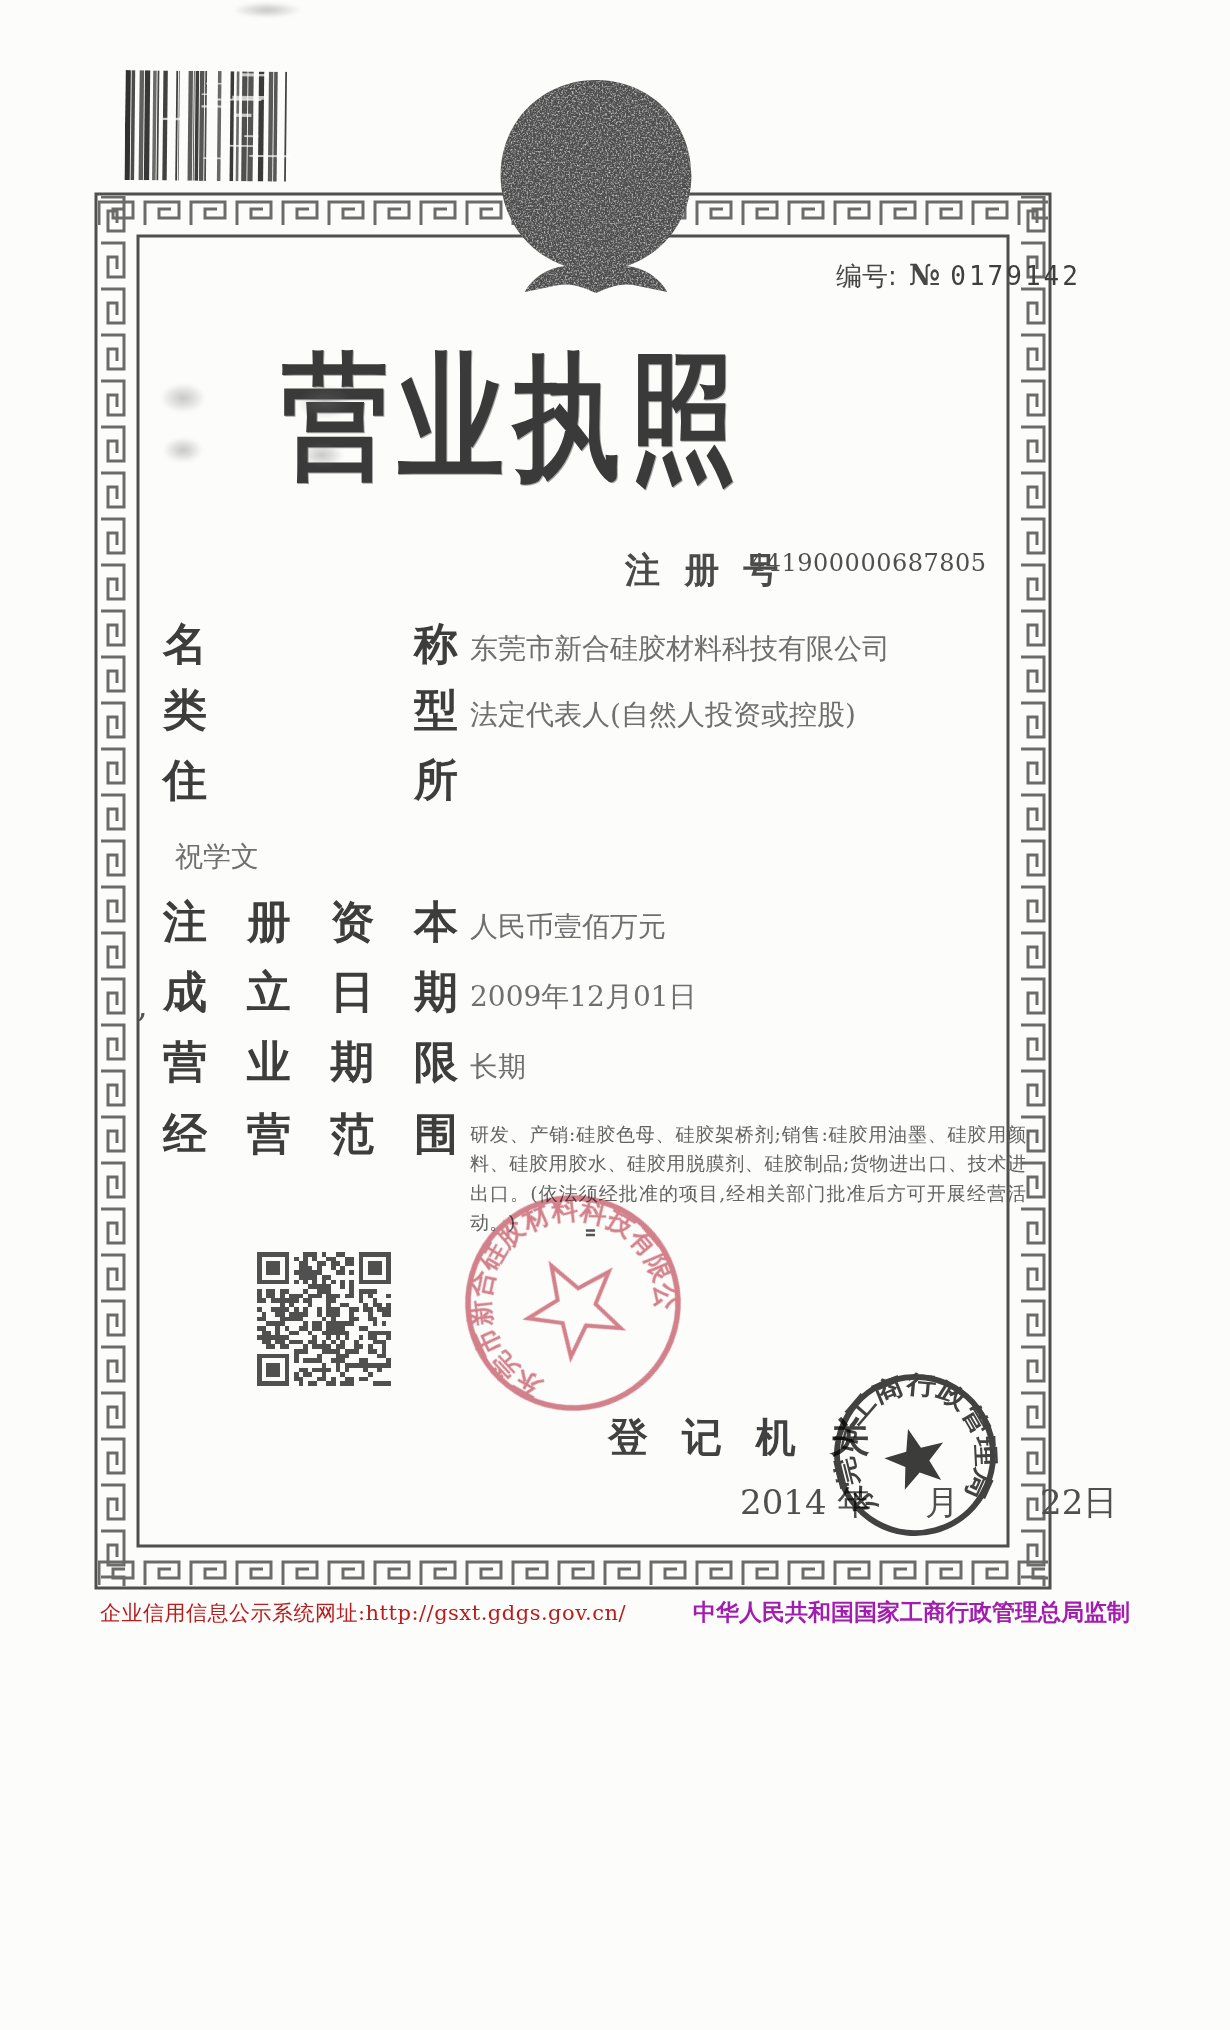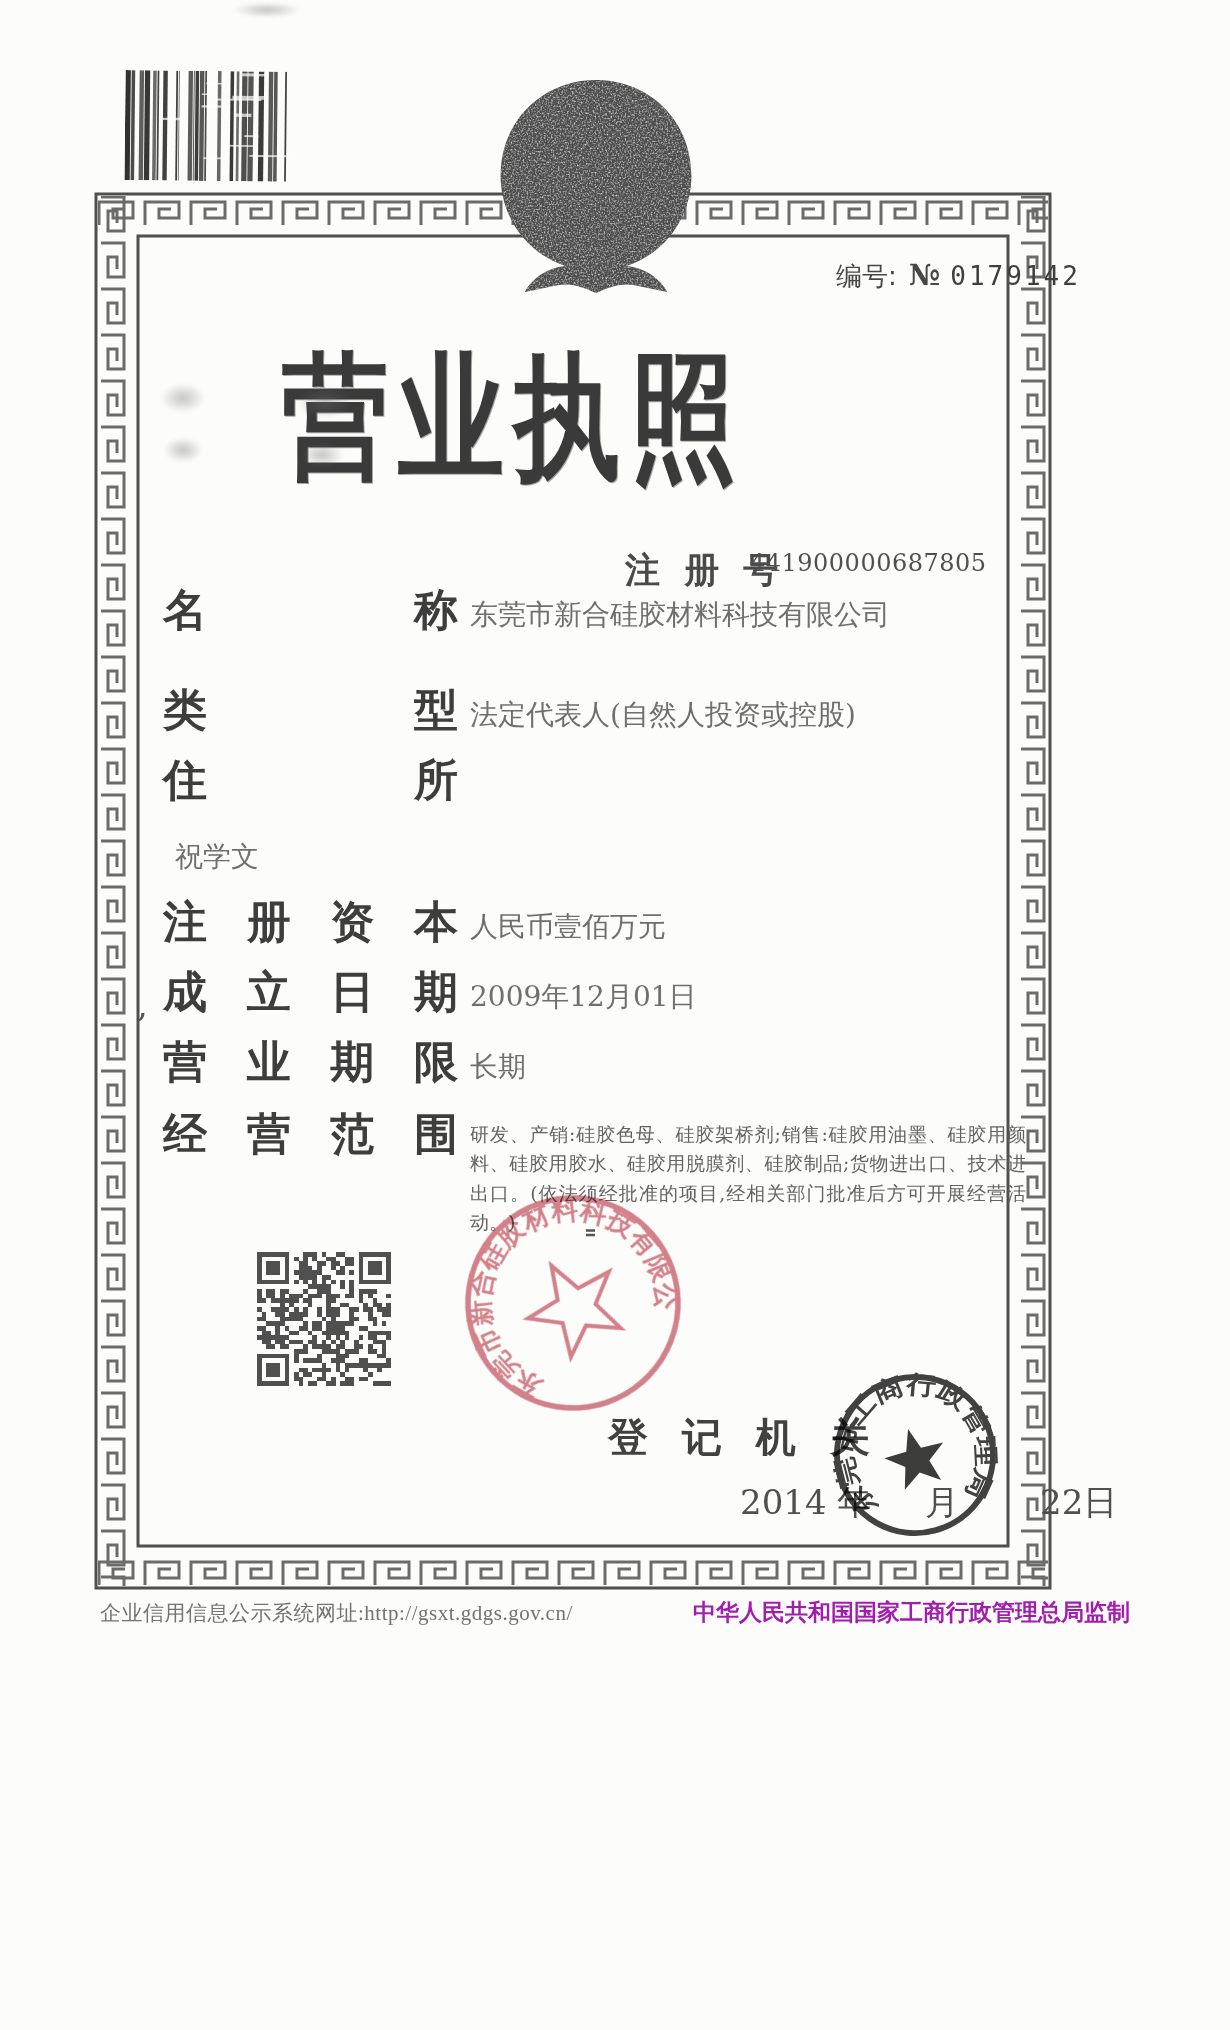--- a/index.html
+++ b/index.html
@@ -51,21 +51,21 @@
     padding-top:8px;color:#636363;text-align:justify;
   }
 
   
   #registrar{left:608px;top:1410px;font-size:40px;letter-spacing:10px;font-weight:600;color:#414141;text-align:center;}
   .date-part{position:absolute;top:1480px;font-size:34px;color:#4f4f4f;font-family:"DejaVu Serif","Liberation Serif",serif;}
   #date-year{left:740px;}
   #date-month{left:925px;}
   #date-day{left:1040px;}
 
-  #footer-left{left:100px;top:1599px;font-size:21px;color:#737373;letter-spacing:.5px;font-family:Liberation Serif, serif;}
+  #footer-left{left:100px;top:1599px;font-size:21px;color:#b91c1c;letter-spacing:.5px;}
   #footer-right{left:693px;top:1597px;font-size:23px;font-weight:600;color:#a21caf;}
 
   
   #company-seal{left:458px;top:1188px;width:230px;height:230px;transform:rotate(-30deg);opacity:.78;mix-blend-mode:multiply;filter:blur(.4px);}
   #registry-seal{left:830px;top:1370px;width:170px;height:170px;transform:rotate(-15deg);opacity:.9;mix-blend-mode:multiply;}
 
   
   .smudge{position:absolute;border-radius:50%;filter:blur(1.5px);
     background:radial-gradient(ellipse at center, rgba(110,110,110,.38), rgba(110,110,110,0) 70%);}
   #mark-comma{left:137px;top:985px;font-size:34px;color:#555;}
@@ -143,21 +143,21 @@
 
 <div id="serial" class="abs">
   <span>编号:</span><span class="no-mark">№</span><span class="no-digits">0179142</span>
 </div>
 
 <div id="title" class="abs">营业执照</div>
 
 <div id="reg-label" class="abs serif">注 册 号</div>
 <div id="reg-number" class="abs serif">441900000687805</div>
 
-<div class="row" style="top:588px">
+<div class="row" style="top:622px">
   <div class="lab">名称</div>
   <div class="val">东莞市新合硅胶材料科技有限公司</div>
 </div>
 <div class="row" style="top:688px">
   <div class="lab">类型</div>
   <div class="val">法定代表人(自然人投资或控股)</div>
 </div>
 <div class="row" style="top:758px">
   <div class="lab">住所</div>
 </div>

